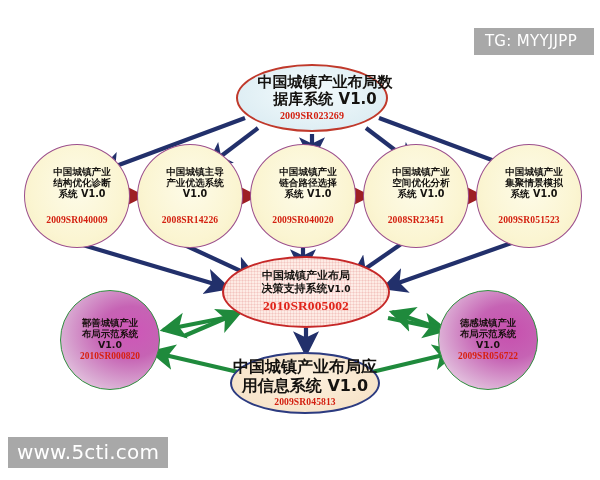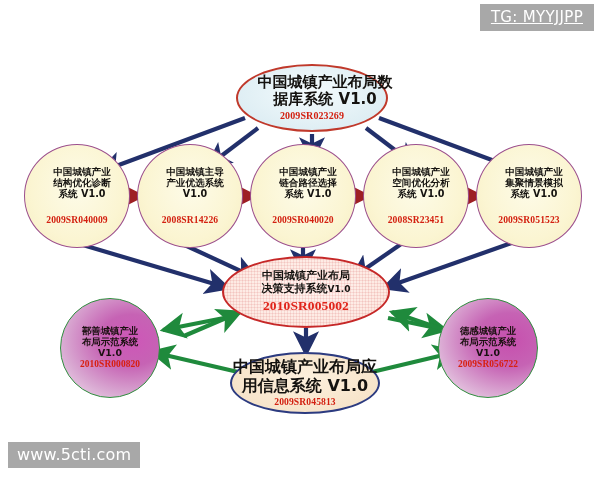--- a/index.html
+++ b/index.html
@@ -70,21 +70,21 @@
       repeating-linear-gradient(90deg,rgba(198,40,40,.10) 0 1px,rgba(0,0,0,0) 1px 3px),
       repeating-linear-gradient(0deg,rgba(198,40,40,.10) 0 1px,rgba(0,0,0,0) 1px 3px),
       radial-gradient(ellipse at 50% 45%,#fff3ef 0%,#fde9e2 70%,#fbdfd6 100%);
   }
   #n-core .ln{font-size:11px;}
   #n-core .ln .ver{font-size:9px;}
   #n-core .code{font-size:13.5px;margin-top:2px;color:#e0251b;}
 
   
   .n-demo{
-    width:100px;height:100px;top:298px;
+    width:100px;height:100px;top:290px;
     border:1.9px solid #2f8f3e;
   }
   #n-d1{
     left:60px;
     background:radial-gradient(ellipse at 72% 42%,#ce56b8 0%,#c663b4 32%,#d9a9d2 68%,#f4e6f2 100%);
   }
   #n-d2{
     left:438px;
     background:radial-gradient(ellipse at 72% 42%,#c74fae 0%,#c663b4 34%,#dcaed5 70%,#f6eaf4 100%);
   }
@@ -100,28 +100,28 @@
   #n-app .ln{font-size:16px;}
   #n-app .code{font-size:9.6px;margin-top:1px;}
 
   
   .wm{
     position:absolute;z-index:20;
     background:#a8a8a8;color:#ffffff;
     font-family:"DejaVu Sans","Liberation Sans",sans-serif;
   }
   #wm-top{
-    right:6px;top:4px;
-    padding:4px 11px 5px 11px;
-    font-size:15px;letter-spacing:.3px;text-decoration:underline;
+    right:6px;top:28px;
+    padding:4px 17px 5px 11px;
+    font-size:15px;letter-spacing:.3px;
   }
   #wm-bottom{
     left:8px;bottom:12px;
     padding:3px 9px 4px 9px;
-    font-size:16px;letter-spacing:.2px;
+    font-size:20px;letter-spacing:.2px;
   }
 </style>
 </head>
 <body>
 
 <div id="stage">
 
   <svg class="edges" viewBox="0 0 600 480">
     <defs>
       <marker id="ah-navy" markerWidth="7" markerHeight="7" refX="5.4" refY="3.5" orient="auto" markerUnits="strokeWidth">

